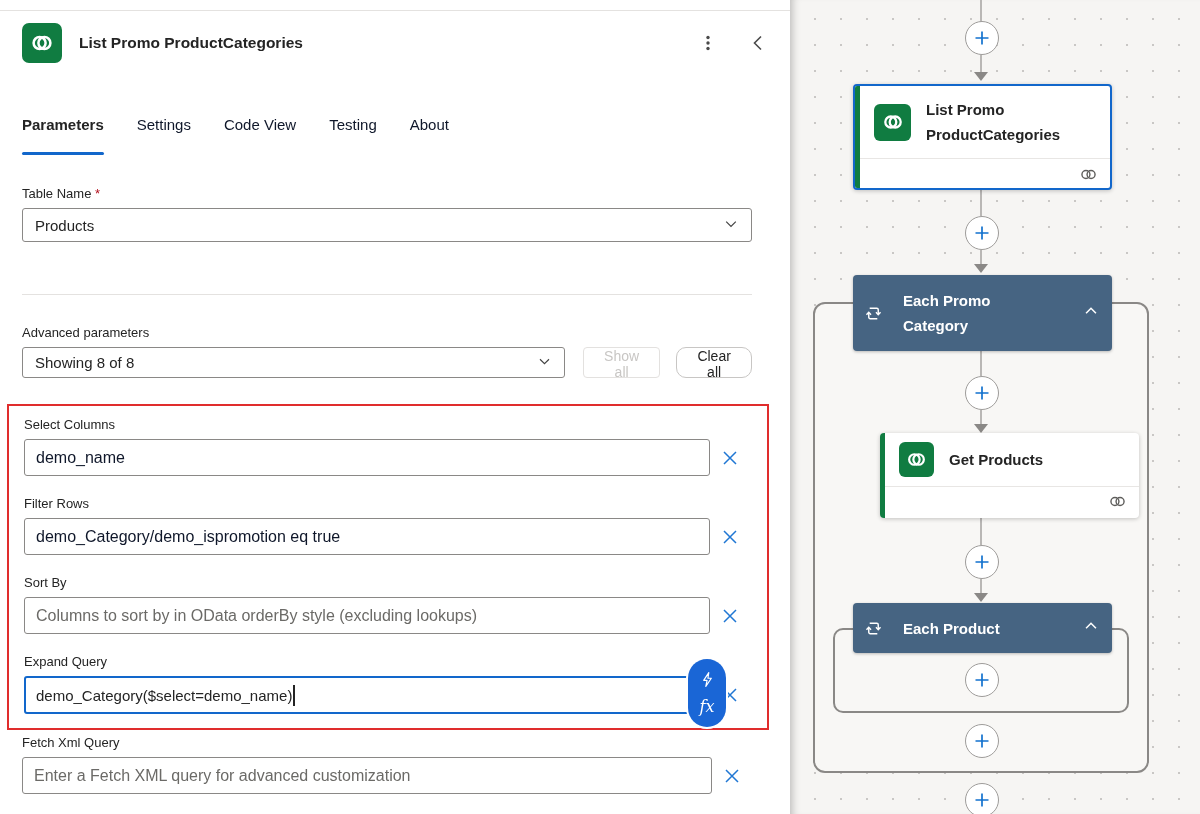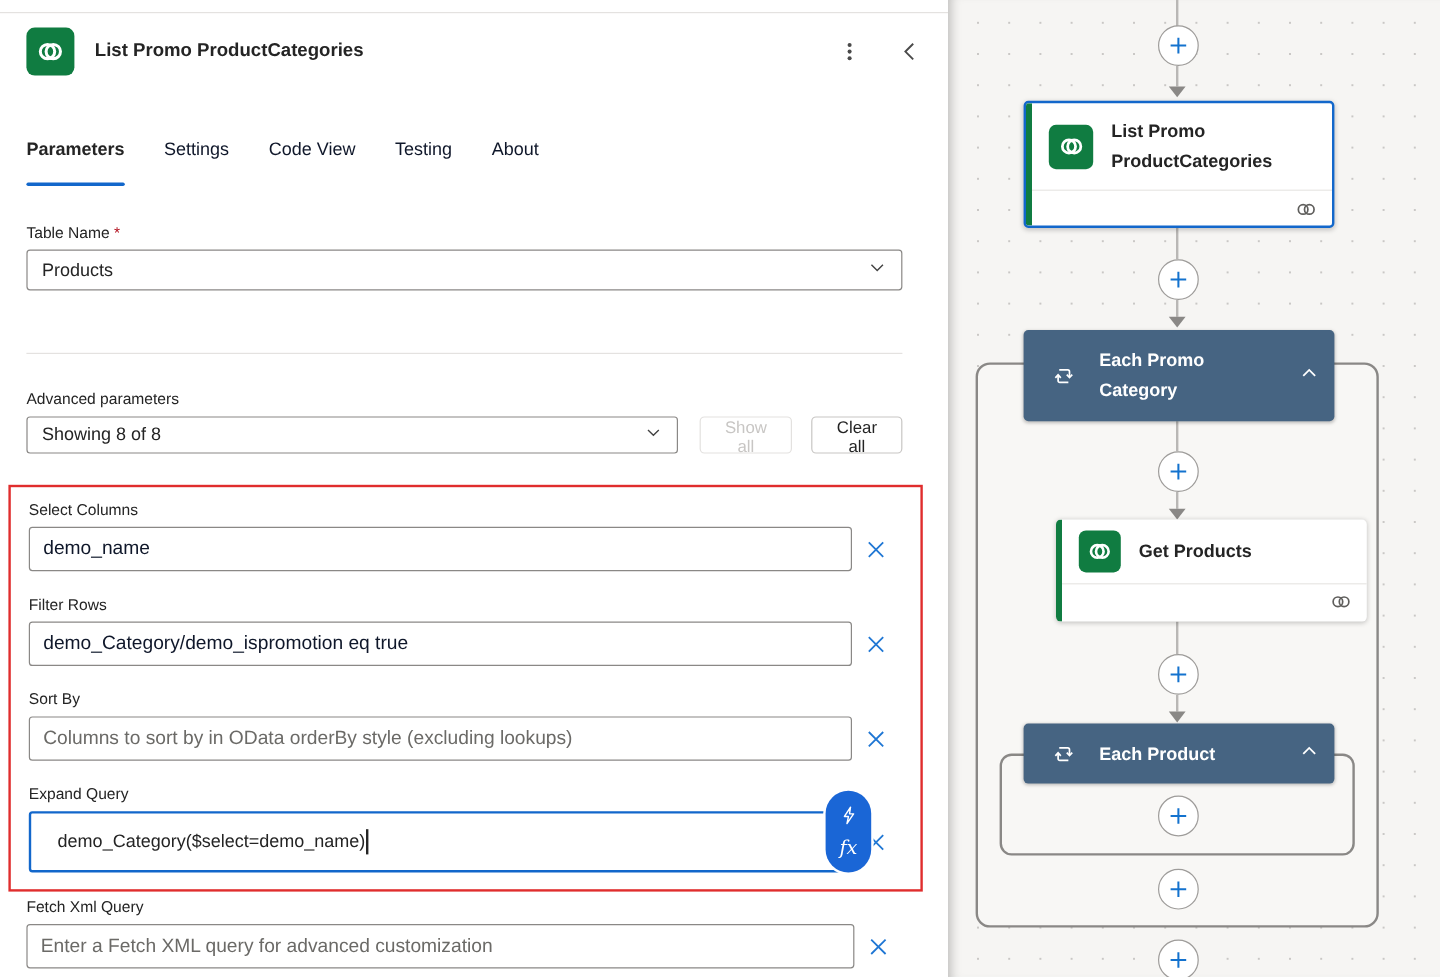--- a/index.html
+++ b/index.html
@@ -30,34 +30,34 @@
                 display:flex; align-items:center; padding:0 12px; font-size:15px; color:#242424; cursor:pointer; }
   .select-box .chev { margin-left:auto; }
 
   .divider { height:1px; background:#e4e2e0; margin:52px 0 30px 0; }
 
   .adv-row { display:flex; align-items:center; margin-top:6px; }
   .adv-row .select-box { width:543px; height:31px; flex:0 0 auto; }
   .btn { height:31px; border:1px solid #c8c6c4; border-radius:4px; background:#fff; font-family:inherit;
          font-size:14px; color:#242424; padding:0 13px; cursor:pointer; }
   .btn.disabled { color:#c8c6c4; border-color:#e3e1df; cursor:default; }
-  .btn + .btn { margin-left:16px; }
+  .btn + .btn { margin-left:16px;border-radius:10px; }
   .adv-row .btn:first-of-type { margin-left:18px; }
 
   .redbox { border:2px solid #E02D2D; margin:26px -17px 0 -15px; padding:11px 17px 14px 15px; }
 
   .field { margin-bottom:20px; }
   .field:last-child { margin-bottom:0; }
   .row { display:flex; align-items:center; position:relative; }
   .text-input { flex:1; height:37px; border:1px solid #8A8886; border-radius:3px; padding:0 11px;
                 font-family:inherit; font-size:16px; color:#0f172a; background:#fff; outline:none; }
   .text-input::placeholder { color:#6b6a67; opacity:1; }
   .x-btn { width:40px; height:36px; border:none; background:transparent; display:flex; align-items:center; justify-content:center; cursor:pointer; flex:0 0 auto; }
 
-  .input-like { flex:1; height:51px; border:2px solid #1267CB; border-radius:3px; padding:0 22px;
+  .input-like { flex:1; height:38px; border:2px solid #1267CB; border-radius:3px; padding:0 10px;
                 display:flex; align-items:center; font-size:15px; background:#fff; }
   .caret { display:inline-block; width:1.5px; height:21px; background:#242424; margin-left:1px; }
 
   .fx-pill { position:absolute; right:24px; top:-17px; width:38px; height:68px; border-radius:19px;
              background:#1A66D6; display:flex; flex-direction:column; align-items:center; justify-content:space-around;
              padding:7px 2px; z-index:6; box-shadow:0 0 0 2px #fff; }
   .fx-pill button { background:none; border:none; cursor:pointer; color:#fff; display:flex; align-items:center; justify-content:center; }
   .fx-text { font-family:"DejaVu Serif", serif; font-style:italic; font-size:16px; color:#fff; }
 
   .fetch-field { margin-top:5px; }
@@ -73,21 +73,21 @@
   .arrow { position:absolute; left:184px; width:0; height:0;
            border-left:7px solid transparent; border-right:7px solid transparent; border-top:9px solid #8a8886; }
 
   .plus-circle { position:absolute; left:175px; width:34px; height:34px; border-radius:50%;
                  background:#fff; border:1.5px solid #9e9c9a; display:flex; align-items:center; justify-content:center;
                  cursor:pointer; z-index:4; padding:0; }
 
   .scope { position:absolute; border:2px solid #8a8886; background:#f8f7f5; z-index:1; }
 
   .loop-header { position:absolute; left:63px; width:259px; background:#466482; border-radius:4px; z-index:3;
-                 display:flex; align-items:center; padding:0 12px 0 24px; cursor:pointer;
+                 display:flex; align-items:center; padding:0 12px 0 11px; cursor:pointer;
                  box-shadow:0 1px 3px rgba(0,0,0,.25); }
   .loop-title { color:#fff; font-size:15px; font-weight:700; line-height:25px; margin-left:20px; }
   .loop-header .chev-up { margin-left:auto; }
 
   .card { position:absolute; left:63px; width:259px; background:#fff; border-radius:4px; z-index:3;
           box-shadow:0 1px 4px rgba(0,0,0,.22); cursor:pointer; overflow:hidden; }
   .card.selected { border:2px solid #1267CB; }
   .green-bar { position:absolute; left:0; top:0; bottom:0; width:5px; background:#107C41; }
   .card-main { display:flex; align-items:center; padding:0 12px 0 19px; }
   .node-icon { width:37px; height:37px; border-radius:6px; background:#107C41; display:flex; align-items:center; justify-content:center; flex:0 0 auto; }

